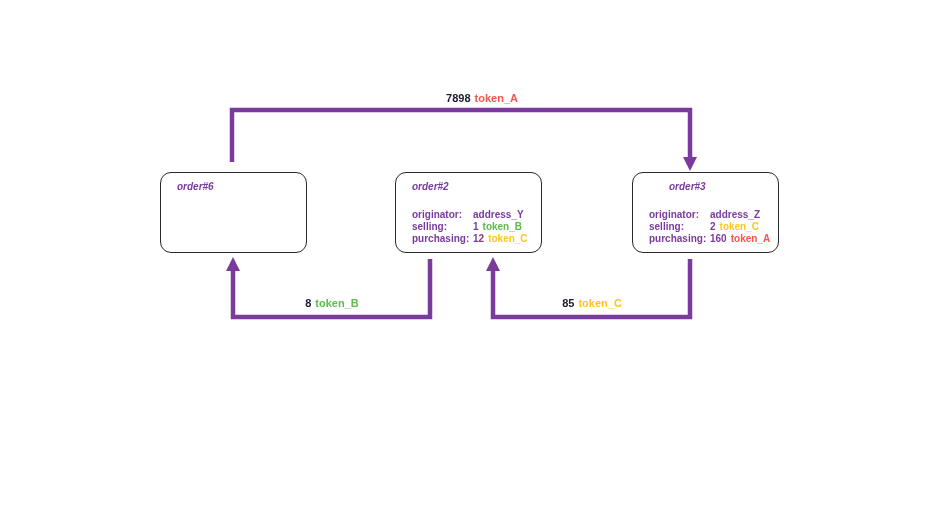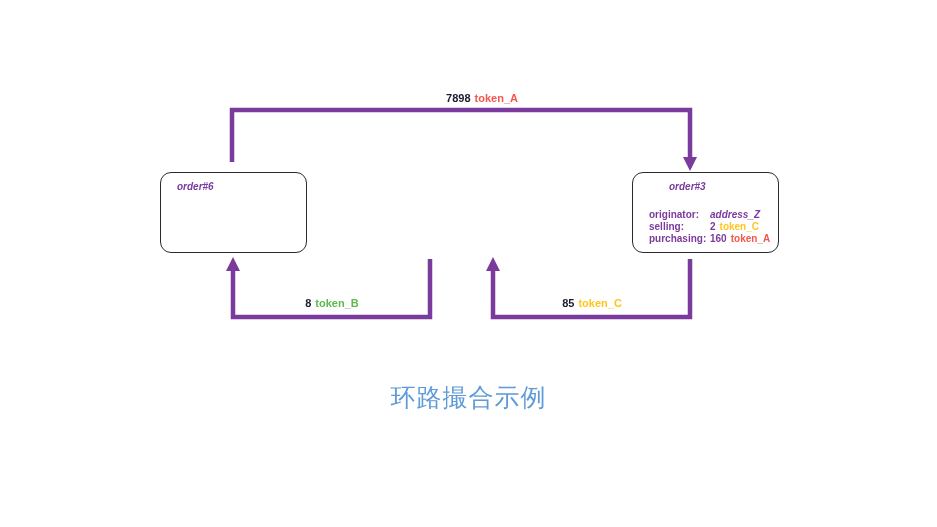--- a/index.html
+++ b/index.html
@@ -75,41 +75,54 @@
     <polygon points="233,257 226,271 240,271" fill="#7A3B9D"></polygon>
 
     <polyline points="690,259 690,317 493,317 493,270" fill="none" stroke-width="4.5" stroke="#7A3B9D"></polyline>
     <polygon points="493,257 486,271 500,271" fill="#7A3B9D"></polygon>
   </svg>
 
   <div class="order-box box1">
     <div class="order-title" style="color: rgb(122, 59, 157);">order#6</div>
   </div>
 
+  <div class="order-box box2">
+    <div class="order-title" style="color: rgb(122, 59, 157);">order#2</div>
+    <div class="rows">
+      <div class="row">
+        <span class="lbl" style="color: rgb(122, 59, 157);">originator:</span><span class="num" style="color: rgb(122, 59, 157);">address_Y</span>
+      </div>
+      <div class="row">
+        <span class="lbl" style="color: rgb(122, 59, 157);">selling:</span><span class="num" style="color: rgb(122, 59, 157);">1</span><span class="tok" style="color: rgb(92, 187, 75);">token_B</span>
+      </div>
+      <div class="row">
+        <span class="lbl" style="color: rgb(122, 59, 157);">purchasing:</span><span class="num" style="color: rgb(122, 59, 157);">12</span><span class="tok" style="color: rgb(255, 198, 30);">token_C</span>
+      </div>
+    </div>
+  </div>
 
   <div class="order-box box3">
     <div class="order-title" style="color: rgb(122, 59, 157); margin-left: 20px;">order#3</div>
     <div class="rows">
       <div class="row">
-        <span class="lbl" style="color: rgb(122, 59, 157);">originator:</span><span class="num" style="color: rgb(122, 59, 157); font-style: italic;">address_Z</span>
+        <span class="lbl" style="color: rgb(122, 59, 157);">originator:</span><span class="num" style="color: rgb(122, 59, 157);">address_Z</span>
       </div>
       <div class="row">
         <span class="lbl" style="color: rgb(122, 59, 157);">selling:</span><span class="num" style="color: rgb(122, 59, 157);">2</span><span class="tok" style="color: rgb(255, 198, 30);">token_C</span>
       </div>
       <div class="row">
         <span class="lbl" style="color: rgb(122, 59, 157);">purchasing:</span><span class="num" style="color: rgb(122, 59, 157);">160</span><span class="tok" style="color: rgb(244, 86, 78);">token_A</span>
       </div>
     </div>
   </div>
 
   <div class="edge-label label-top">
     <span style="color: rgb(26, 26, 46);">7898</span><span class="tok" style="color: rgb(244, 86, 78);">token_A</span>
   </div>
   <div class="edge-label label-bl">
     <span style="color: rgb(26, 26, 46);">8</span><span class="tok" style="color: rgb(92, 187, 75);">token_B</span>
   </div>
   <div class="edge-label label-br">
     <span style="color: rgb(26, 26, 46);">85</span><span class="tok" style="color: rgb(255, 198, 30);">token_C</span>
   </div>
 
-  <div class="diagram-title" style="color: rgb(94, 155, 216);">环路撮合示例</div>
 
 </div>
 
 </body></html>

